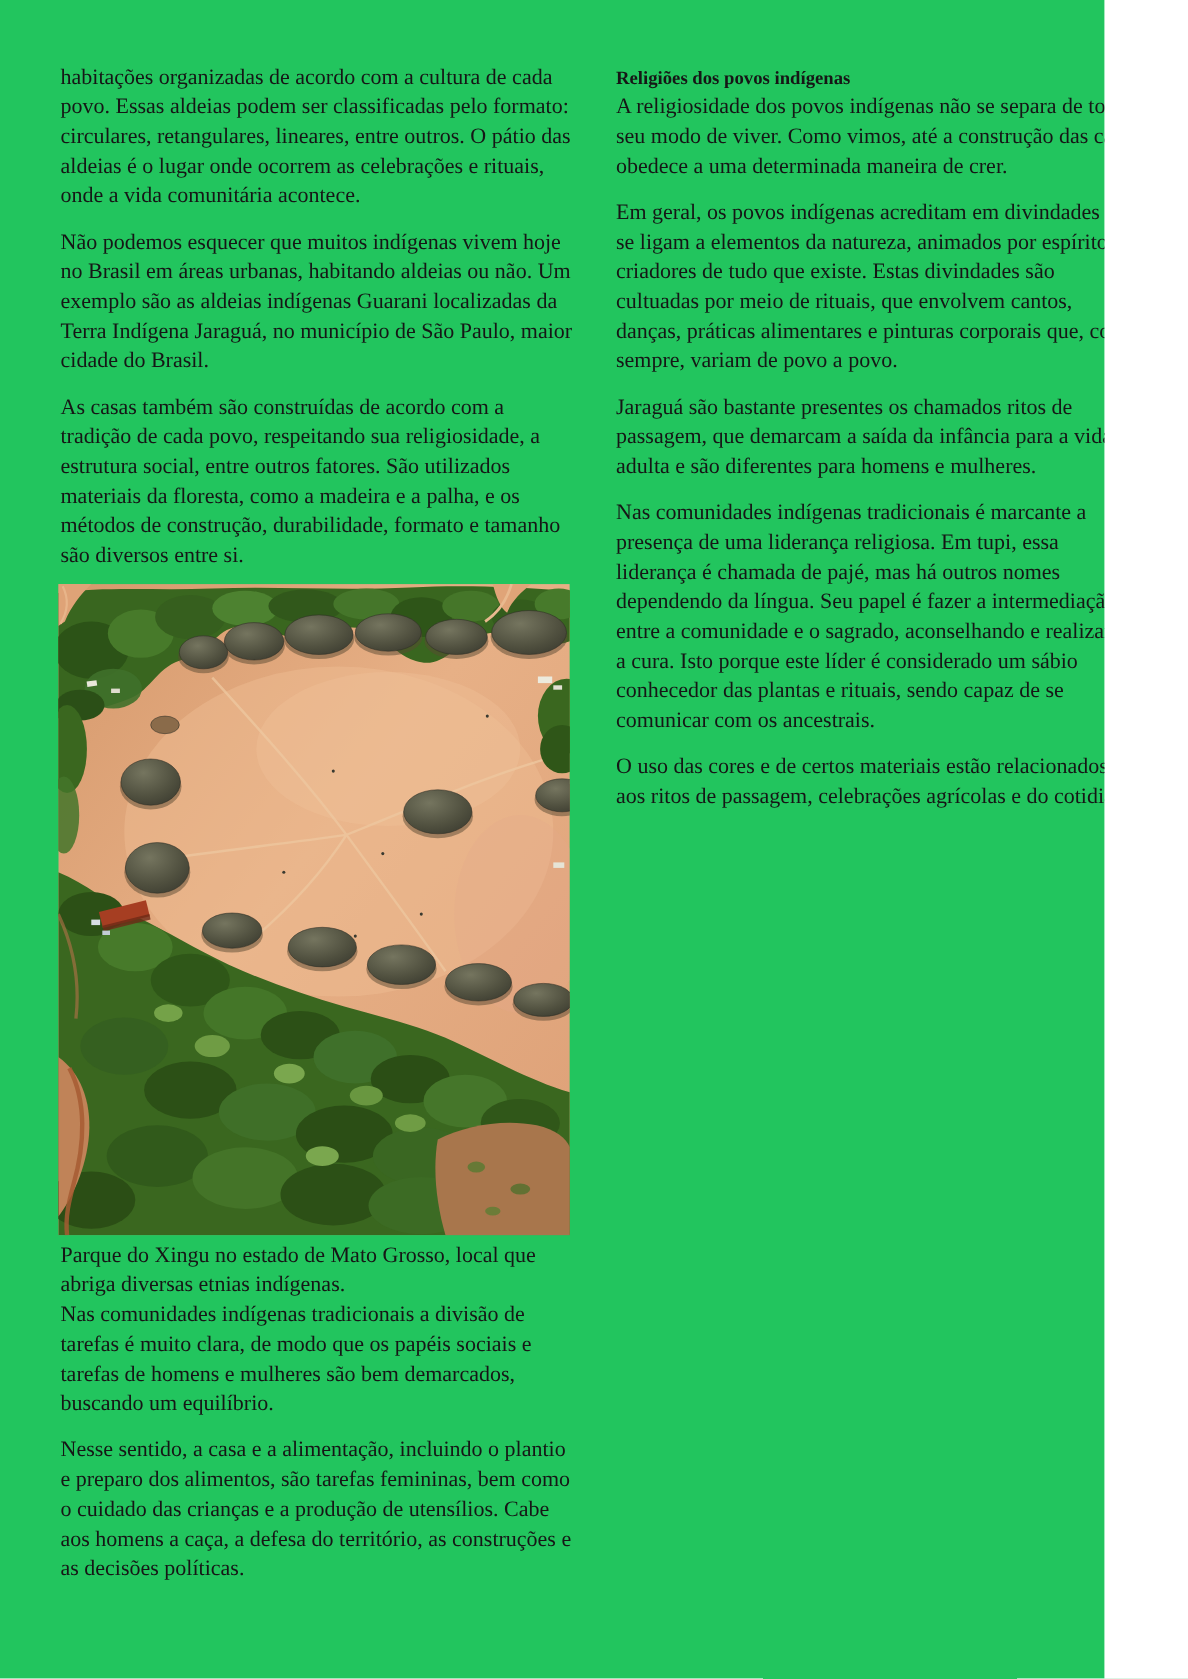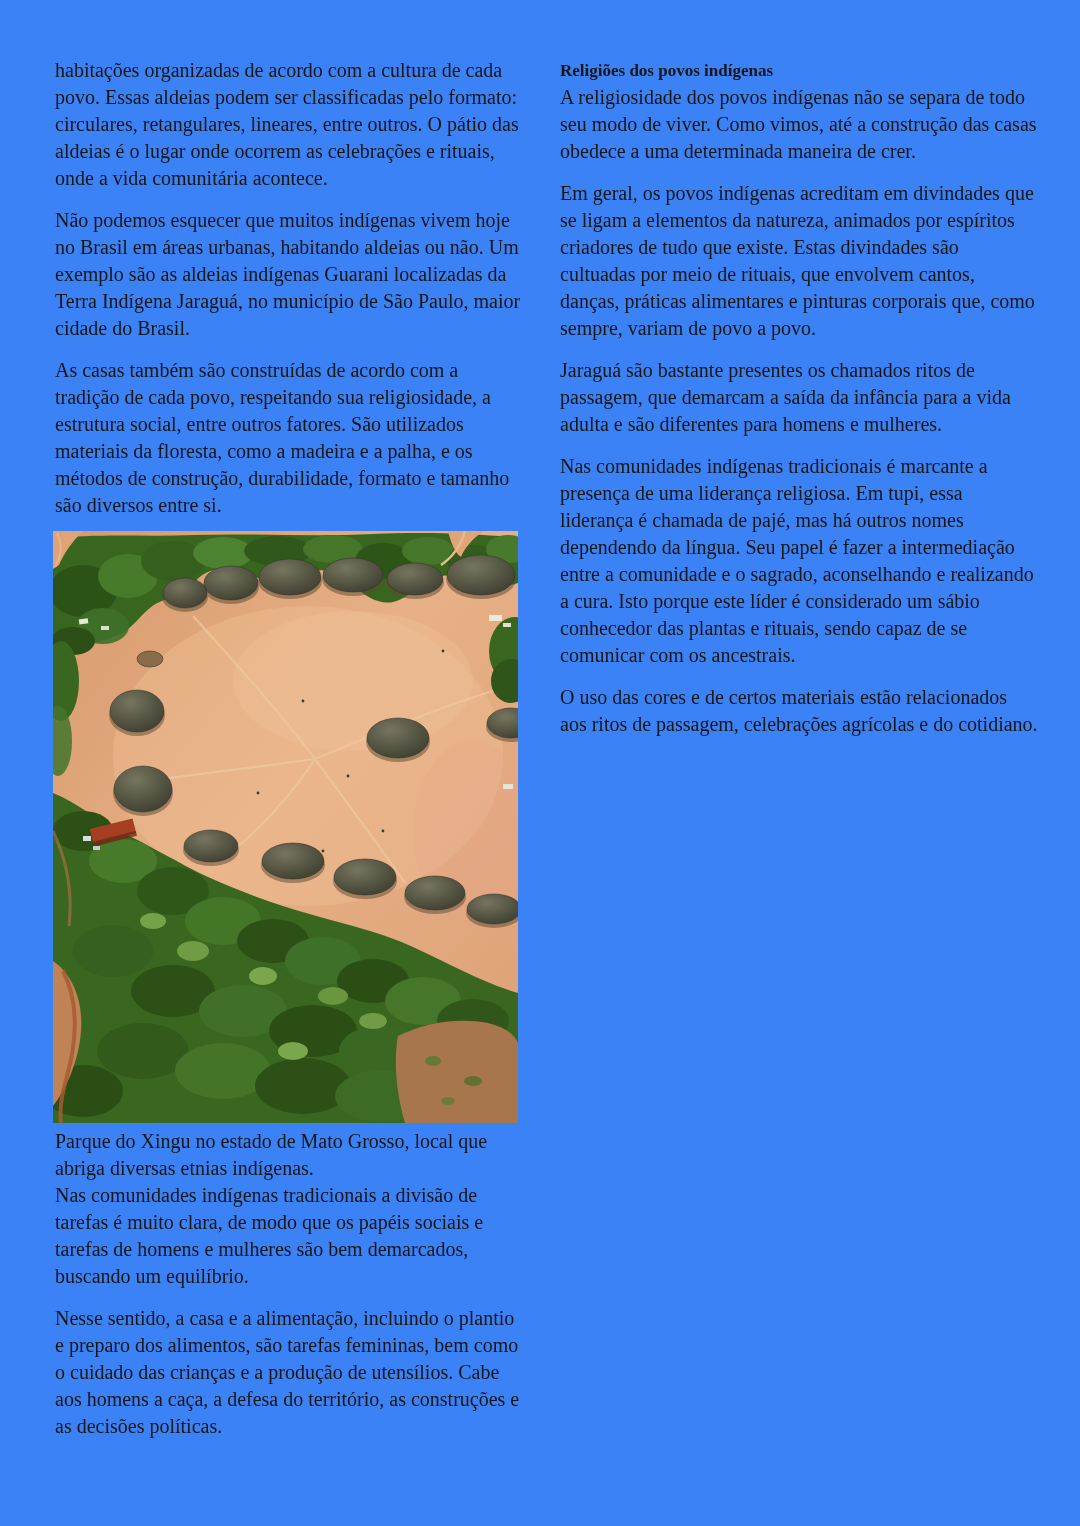--- a/index.html
+++ b/index.html
@@ -2,21 +2,21 @@
 <html><head>
 <meta charset="utf-8">
 <style>
   html,body{margin:0;padding:0;background:#ffffff;}
   body{
     width:1080px;height:1526px;
     font-family:"Liberation Serif","DejaVu Serif",serif;
     color:#161616;
     -webkit-font-smoothing:antialiased;
   }
-  .page{position:relative;width:1080px;height:1526px;background:#3b82f6;overflow:hidden;}
+  .page{position:relative;width:1004px;height:1526px;background:#22c55e;overflow:hidden;}
   .col{position:absolute;top:57px;font-size:20px;line-height:27px;text-align:left;}
   .col-left{left:55px;width:470px;}
   .col-right{left:560px;width:478px;}
   p.para{margin:0 0 15px 0;padding:0;}
   h3.heading{margin:0;padding:0;font-size:17px;line-height:27px;font-weight:bold;}
   figure.photo{margin:-3px 0 5px -2px;padding:0;width:465px;height:592px;}
   figure.photo svg{display:block;width:465px;height:592px;}
   .cap-line{display:block;}
 </style>
 </head>

